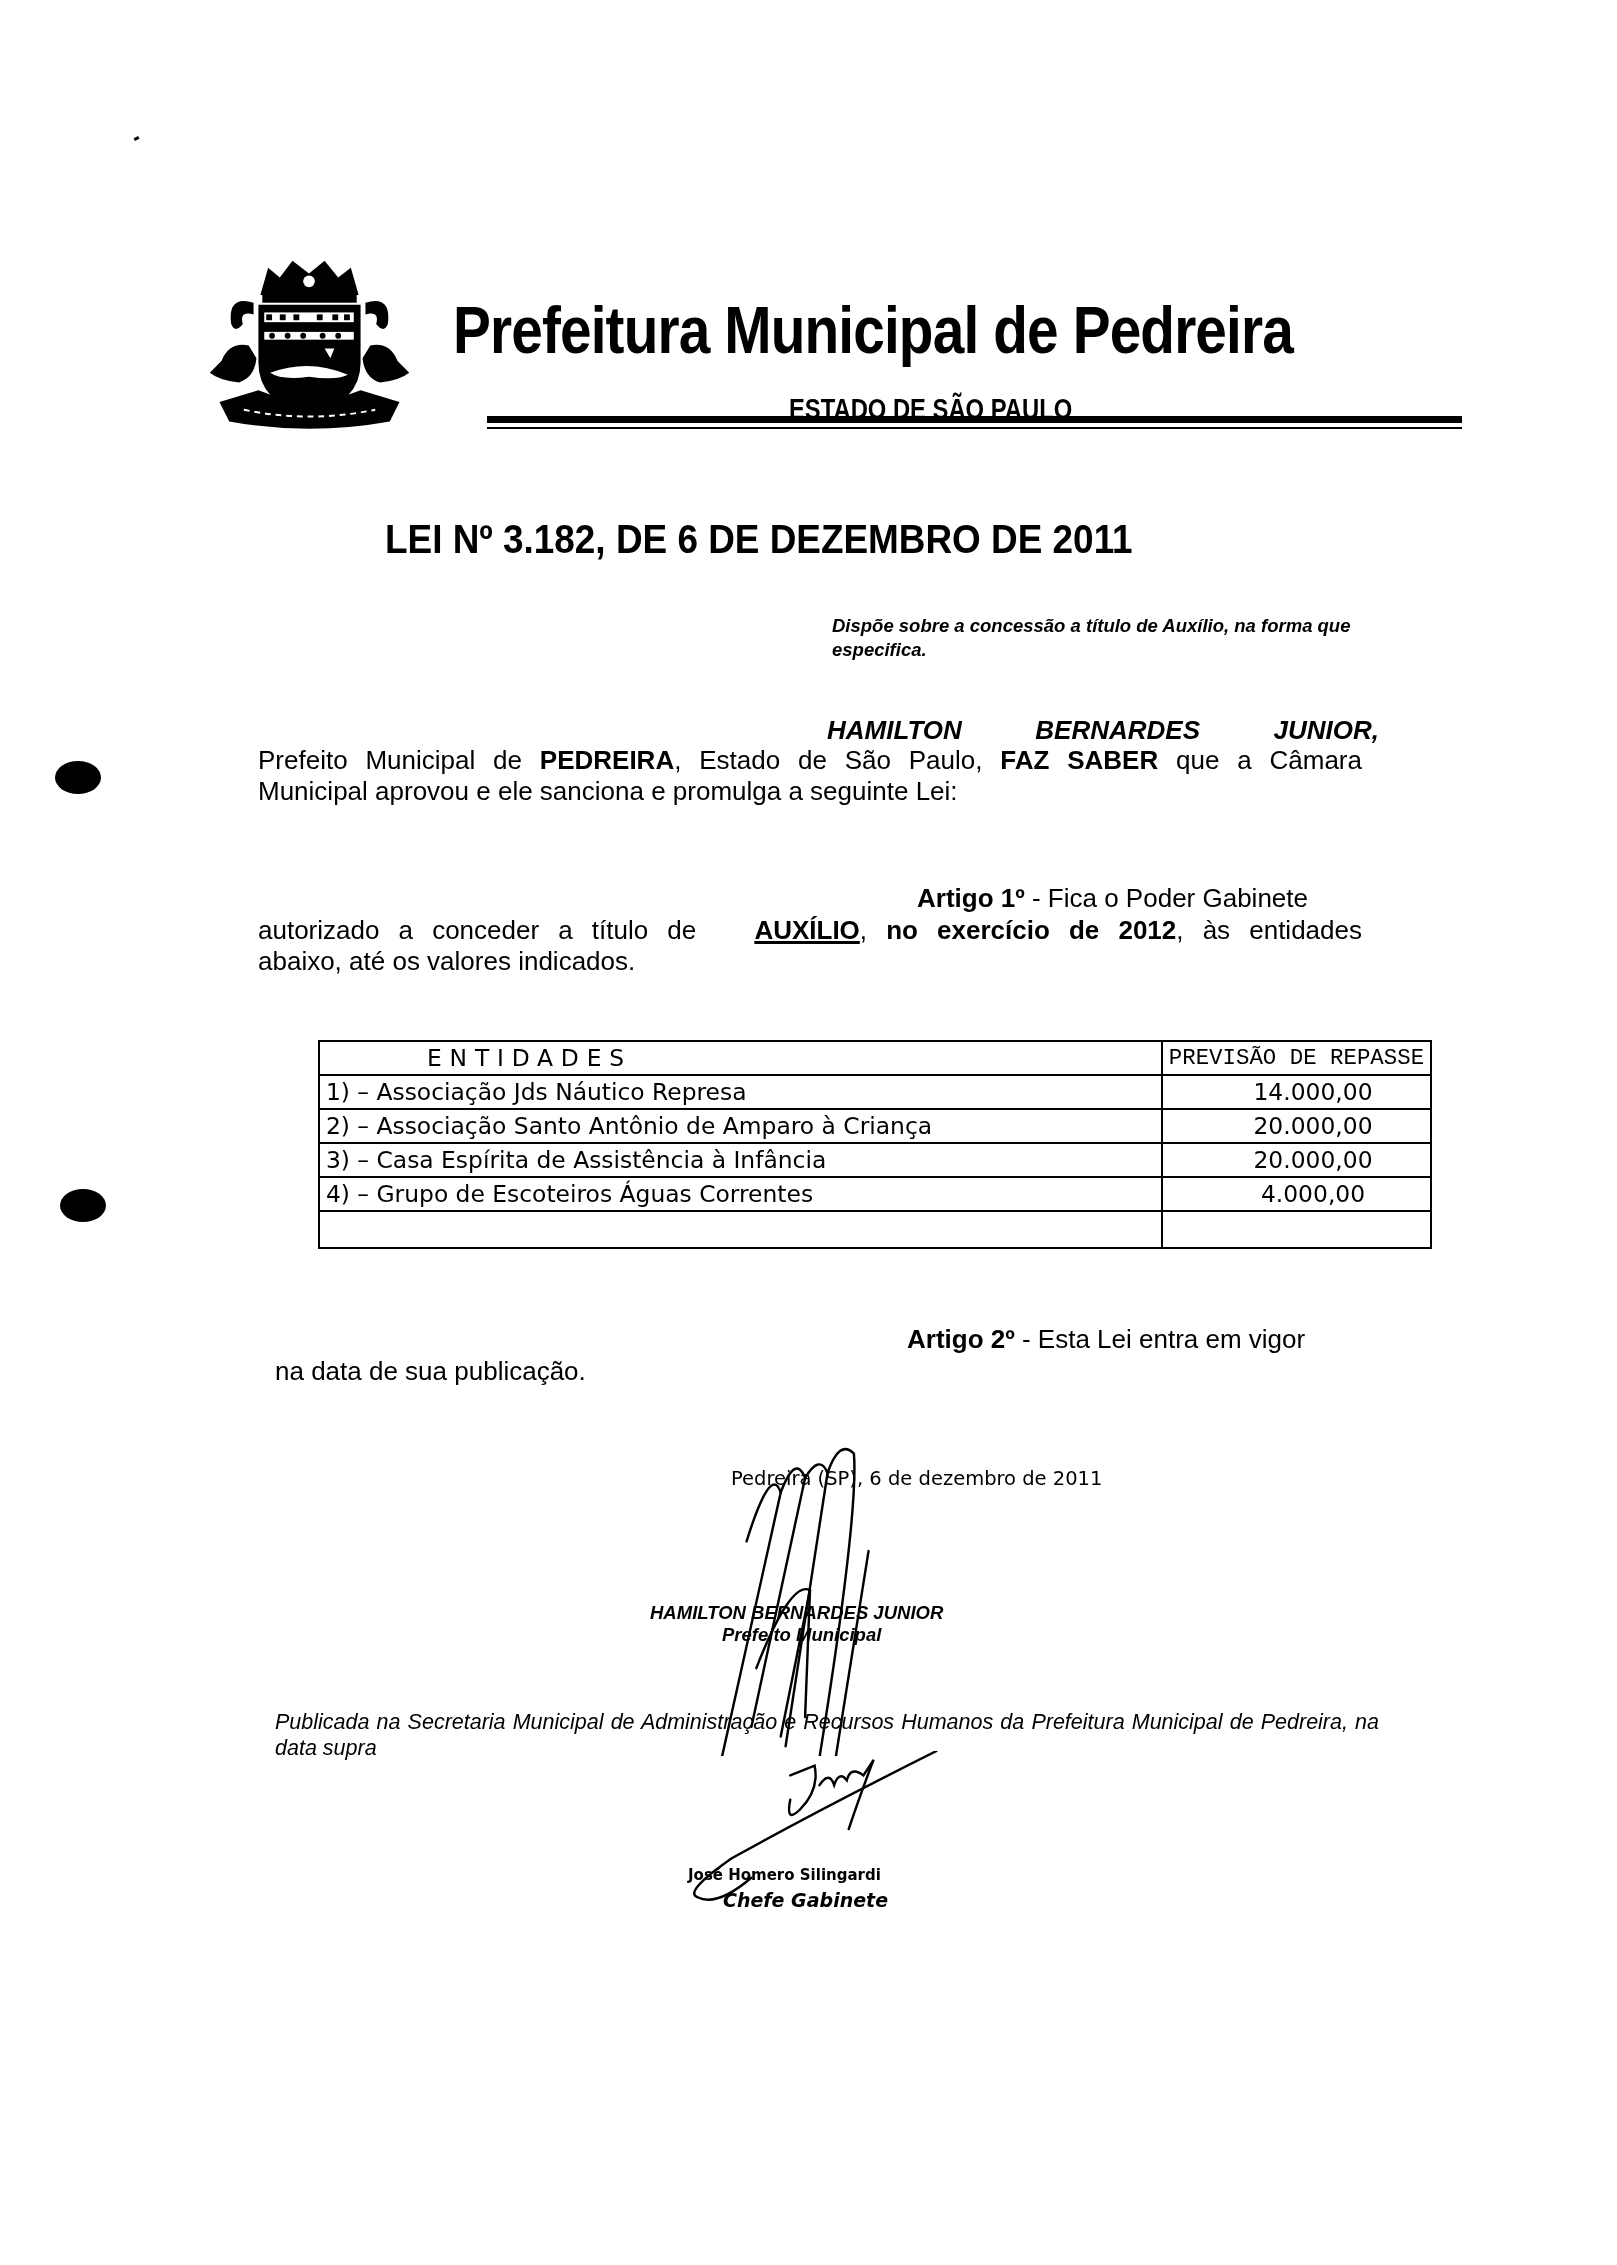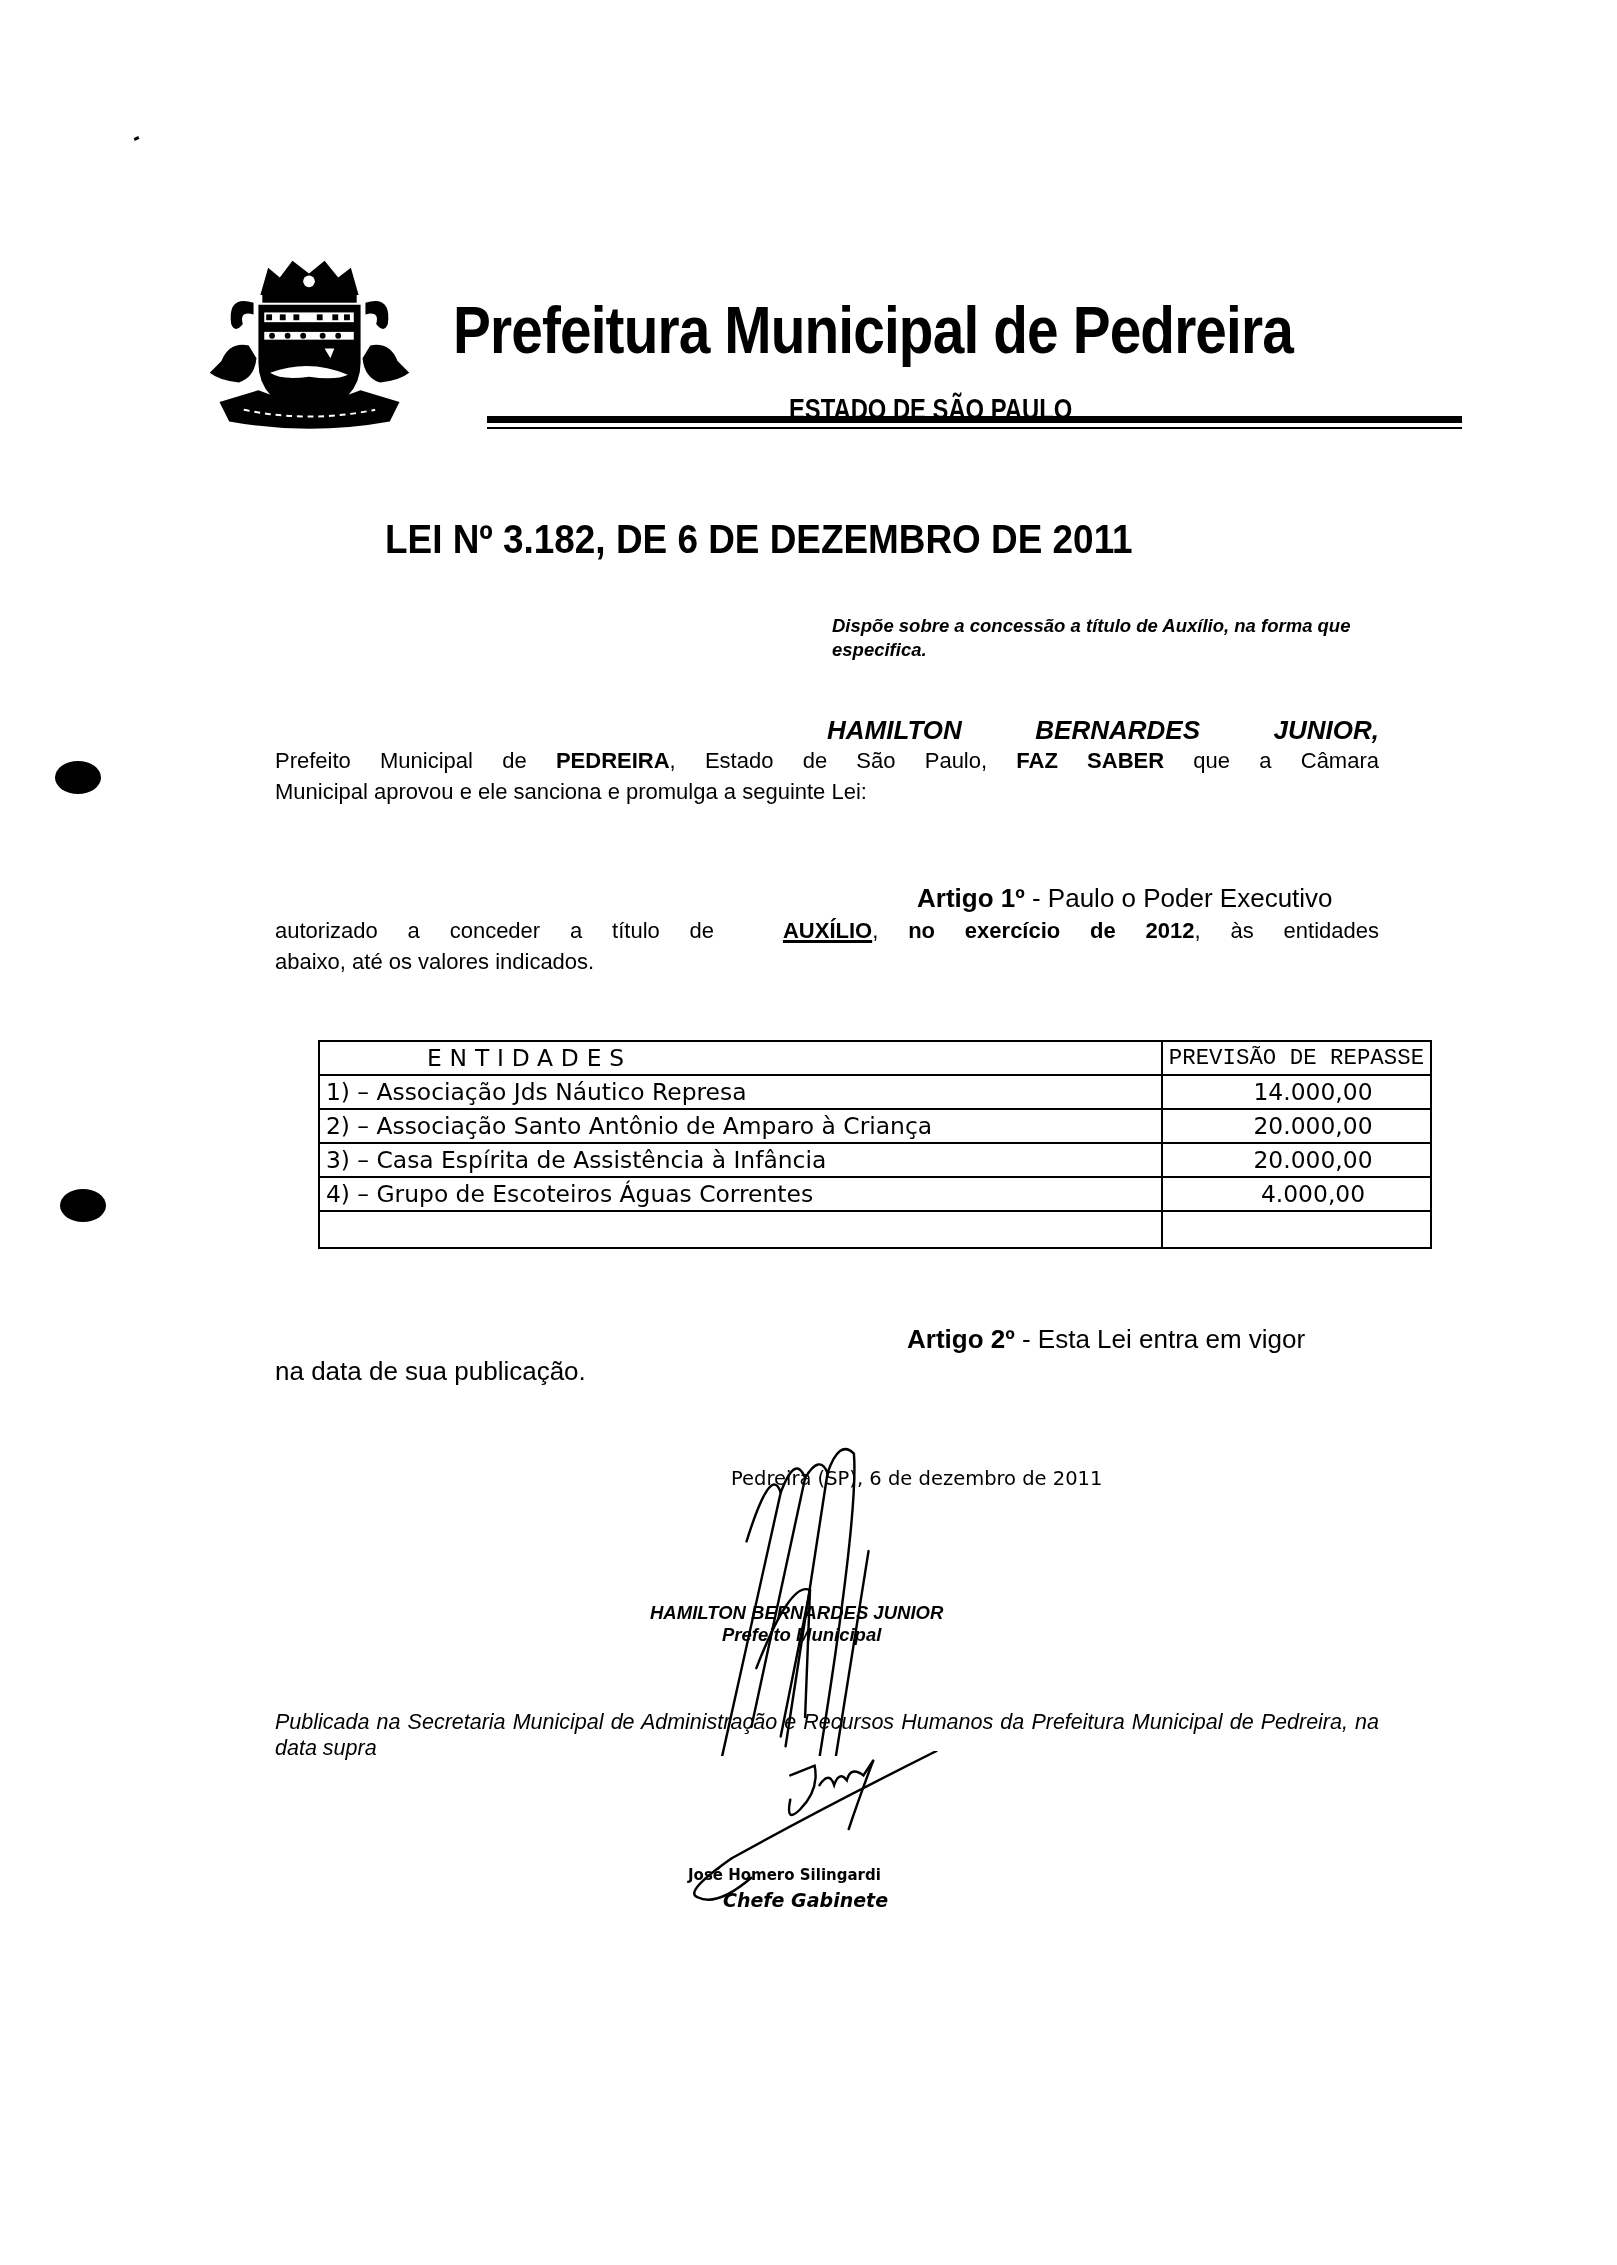--- a/index.html
+++ b/index.html
@@ -17,21 +17,21 @@
     .org-title { left: 453px; top: 297px; font-size: 66px; font-weight: bold; letter-spacing: -1px; transform: scaleX(0.86); transform-origin: left top; white-space: nowrap; line-height: 1; }
     .org-state { left: 789px; top: 395px; font-size: 29px; font-weight: bold; transform: scaleX(0.82); transform-origin: left top; white-space: nowrap; line-height: 1; }
     .rule-thick { left: 487px; top: 416px; width: 975px; height: 6.8px; background: #000; }
     .rule-thin { left: 487px; top: 427px; width: 975px; height: 2px; background: #000; }
 
     
     .law-title { left: 385px; top: 519px; font-size: 41px; font-weight: bold; white-space: nowrap; transform: scaleX(0.9); transform-origin: left top; line-height: 1; }
     .ementa { left: 832px; top: 614px; width: 546px; font-size: 18.5px; font-weight: bold; font-style: italic; line-height: 24.4px; }
 
     
-    .para { left: 275px; width: 1104px; font-size: 22px; line-height: 31px; text-align: justify; text-align-last: left; }
+    .para { left: 258px; width: 1104px; font-size: 26px; line-height: 31px; text-align: justify; text-align-last: left; }
     .justline { display: block; text-align: justify; text-align-last: justify; }
     .mayor-head { left: 827px; top: 715px; width: 552px; font-size: 26px; font-weight: bold; font-style: italic; display: flex; justify-content: space-between; }
     .p1 { top: 745px; }
     .art1-head { left: 917px; top: 883px; font-size: 26px; white-space: nowrap; }
     .p2 { top: 915px; }
     .b { font-weight: bold; }
     .u { text-decoration: underline; text-decoration-thickness: 2.9px; margin-left: 39px; }
 
     
     .ent-table { left: 318px; top: 1040px; width: 1114px; border-collapse: collapse; font-family: "DejaVu Sans", sans-serif; font-size: 23.4px; }
@@ -105,21 +105,21 @@
 <div class="abs mayor-head">
   <span>HAMILTON</span>
   <span>BERNARDES</span>
   <span>JUNIOR,</span>
 </div>
 <div class="abs para p1">
   <span class="justline"><span>Prefeito Municipal de </span><span class="b">PEDREIRA</span><span>, Estado de São Paulo, </span><span class="b">FAZ SABER</span><span> que a Câmara</span></span>
   <span>Municipal aprovou e ele sanciona e promulga a seguinte Lei:</span>
 </div>
 
-<div class="abs art1-head"><span class="b">Artigo 1º</span><span> - Paulo o Poder Executivo</span></div>
+<div class="abs art1-head"><span class="b">Artigo 1º</span><span> - Fica o Poder Gabinete</span></div>
 <div class="abs para p2">
   <span class="justline"><span>autorizado a conceder a título de </span><span class="b u">AUXÍLIO</span><span>, </span><span class="b">no exercício de 2012</span><span>, às entidades</span></span>
   <span>abaixo, até os valores indicados.</span>
 </div>
 
 <table class="abs ent-table">
   <thead>
     <tr>
       <th class="c1 col1">ENTIDADES</th>
       <th class="c2">PREVISÃO DE REPASSE</th>

